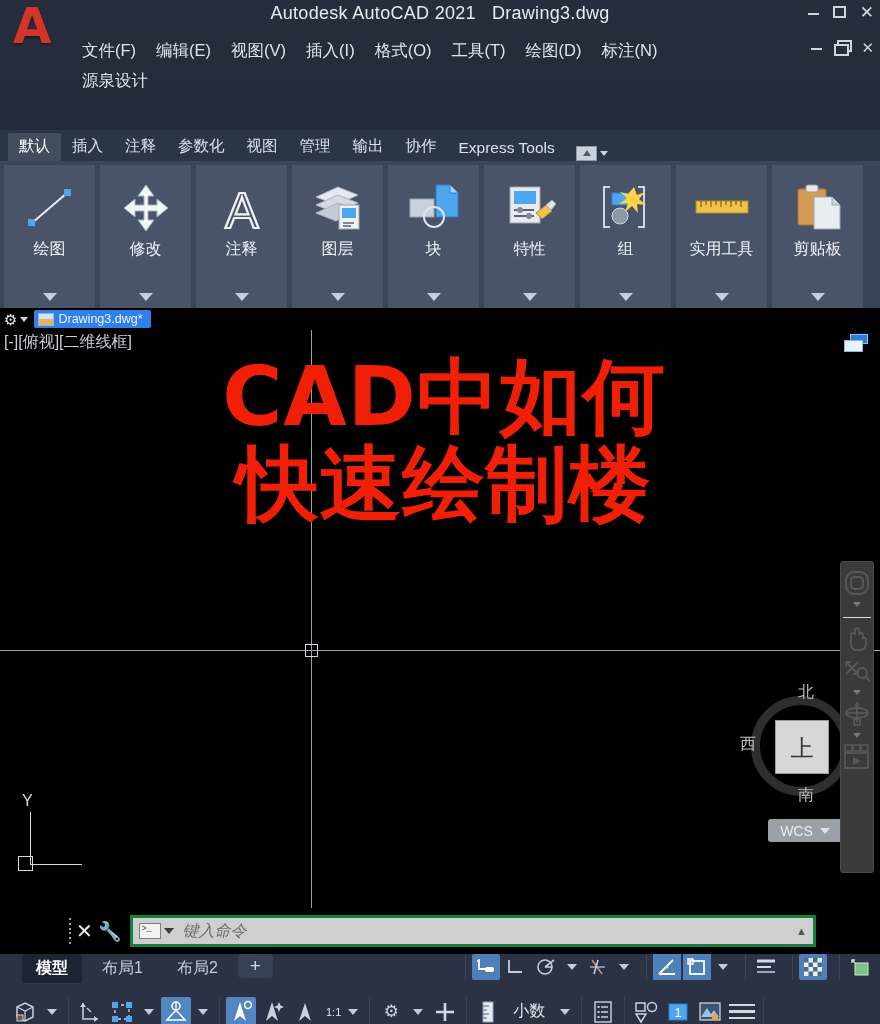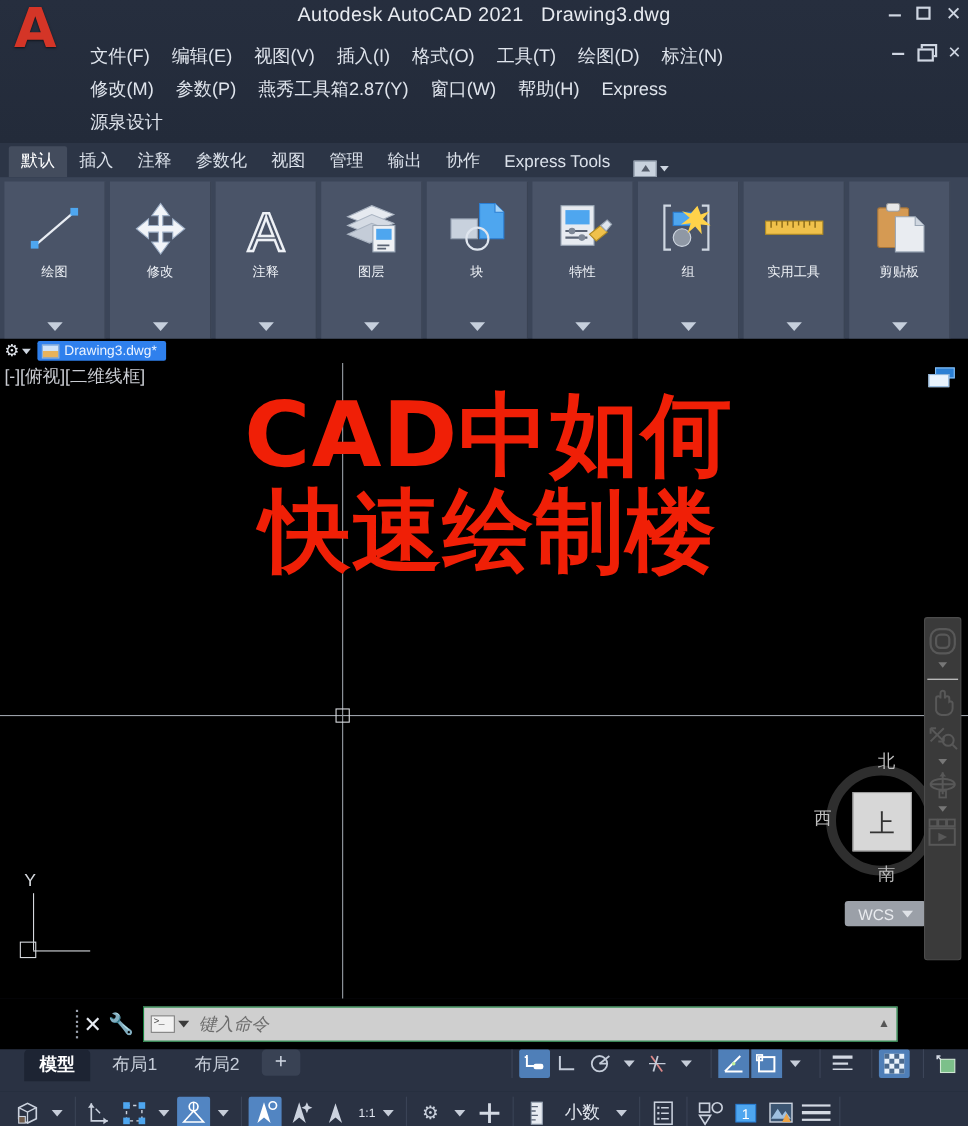--- a/index.html
+++ b/index.html
@@ -92,21 +92,21 @@
   .rpanel {
     position: relative; width: 92px; background: #4a5468;
     border-right: 1px solid #394253;
     display: flex; flex-direction: column; align-items: center;
   }
   .rpanel .picon {
     margin-top: 14px; height: 58px; width: 60px;
     display:flex; align-items:center; justify-content:center;
   }
   .rpanel .plabel {
-    color: #eef1f6; font-size: 12px; margin-top: 2px; white-space: nowrap;
+    color: #eef1f6; font-size: 16px; margin-top: 2px; white-space: nowrap;
   }
   .rpanel .pcaret {
     position: absolute; bottom: 7px; left: 50%; transform: translateX(-50%);
     width:0;height:0;border-left:7px solid transparent;border-right:7px solid transparent;border-top:8px solid #c6cfdc;
   }
 
   
   .doctabs {
     position: relative; height: 22px; background: #000;
     display: flex; align-items: center; padding-left: 4px; gap: 6px;
@@ -202,21 +202,21 @@
   .cmdbar {
     position: relative; height: 46px; background:#000;
     display:flex; align-items:center; padding-left:66px;
   }
   .cmd-grip { width:8px; height:28px; display:flex; flex-direction:column; justify-content:space-around; align-items:center; }
   .cmd-grip i { width:2px;height:2px;background:#9aa1ad;display:block; }
   .cmd-x { color:#e6eaf1; font-size:20px; margin:0 6px 0 2px; }
   .cmd-wrench { color:#e6eaf1; font-size:19px; margin-right:8px; }
   .cmd-input {
     flex: 1; height: 32px; margin-right: 64px;
-    background: #cfcfcf; border: 1px solid #15803d;
+    background: #cfcfcf; border: 3px solid #15803d;
     display:flex; align-items:center; padding: 0 6px; position:relative;
   }
   .cmd-proto {
     width:22px;height:16px;background:#f2f2f2;border:1px solid #7d7d7d;
     position:relative; margin-right:3px;
   }
   .cmd-proto:after{content:">_";position:absolute;left:1px;top:0px;font-size:9px;color:#444;font-family:"Liberation Mono",monospace;}
   .cmd-caret { width:0;height:0;border-left:5px solid transparent;border-right:5px solid transparent;border-top:6px solid #3b3b3b; margin-right:8px; }
   .cmd-ph { color:#6d6d6d; font-size:16px; font-style: italic; }
   .cmd-up { position:absolute; right:6px; color:#555; font-size:11px; }
@@ -285,28 +285,20 @@
     <div class="menu-rows">
       <div class="menu-row">
         <span class="menu-item">文件(F)</span>
         <span class="menu-item">编辑(E)</span>
         <span class="menu-item">视图(V)</span>
         <span class="menu-item">插入(I)</span>
         <span class="menu-item">格式(O)</span>
         <span class="menu-item">工具(T)</span>
         <span class="menu-item">绘图(D)</span>
         <span class="menu-item">标注(N)</span>
-      </div>
-      <div class="menu-row">
-        <span class="menu-item">修改(M)</span>
-        <span class="menu-item">参数(P)</span>
-        <span class="menu-item">燕秀工具箱2.87(Y)</span>
-        <span class="menu-item">窗口(W)</span>
-        <span class="menu-item">帮助(H)</span>
-        <span class="menu-item">Express</span>
       </div>
       <div class="menu-row">
         <span class="menu-item">源泉设计</span>
       </div>
     </div>
   </div>
 
   <div class="ribbon-tabs">
     <span class="rtab active">默认</span>
     <span class="rtab">插入</span>

